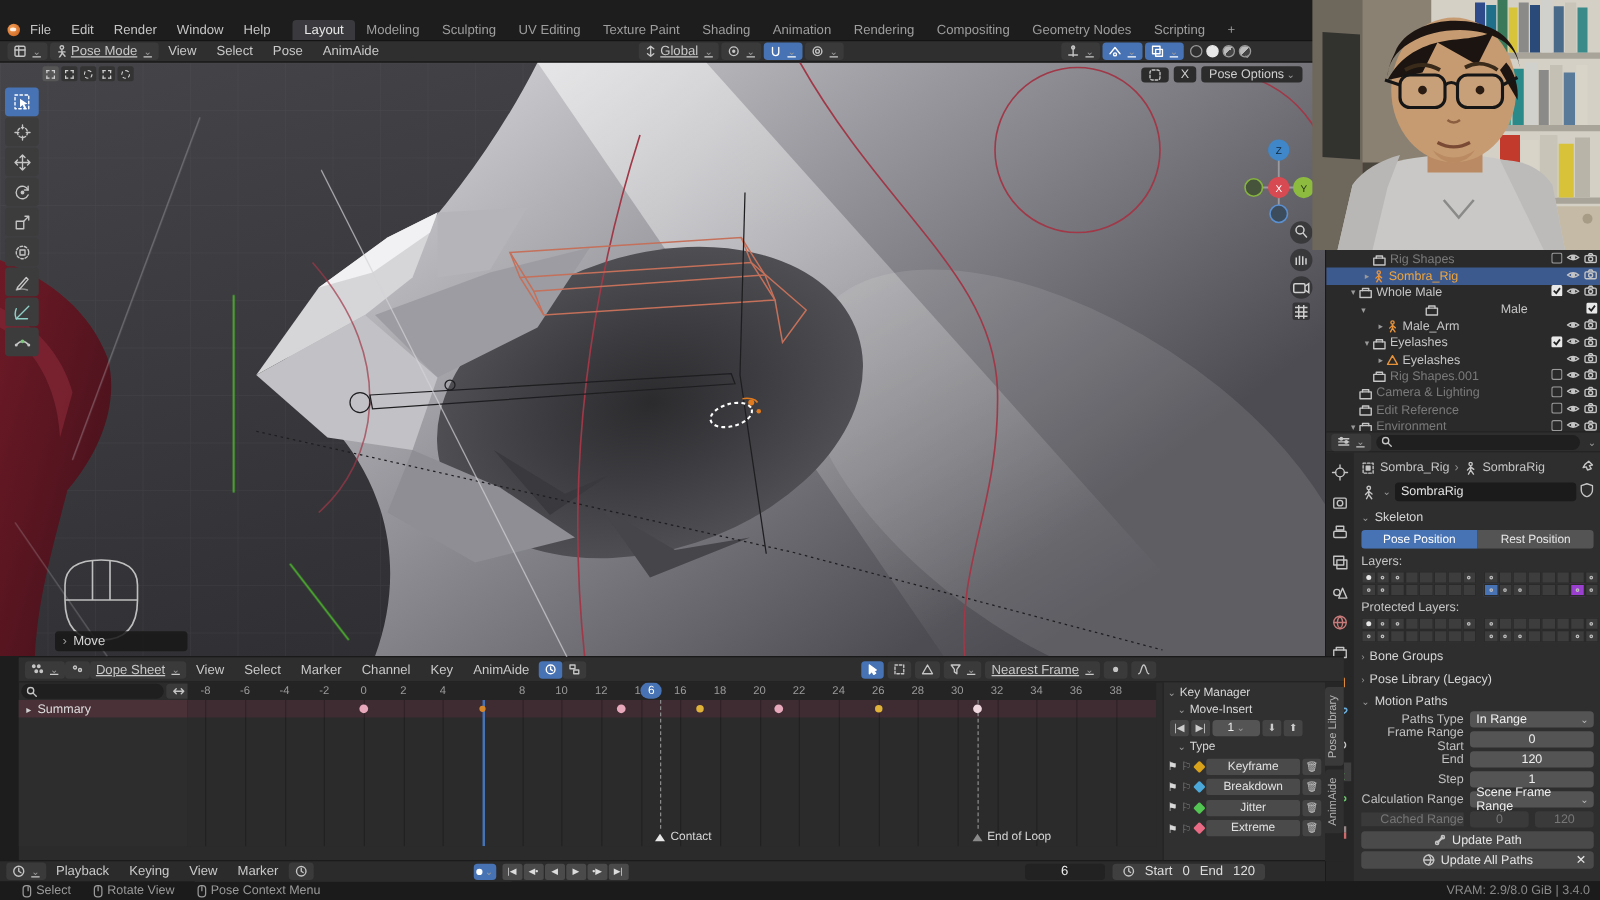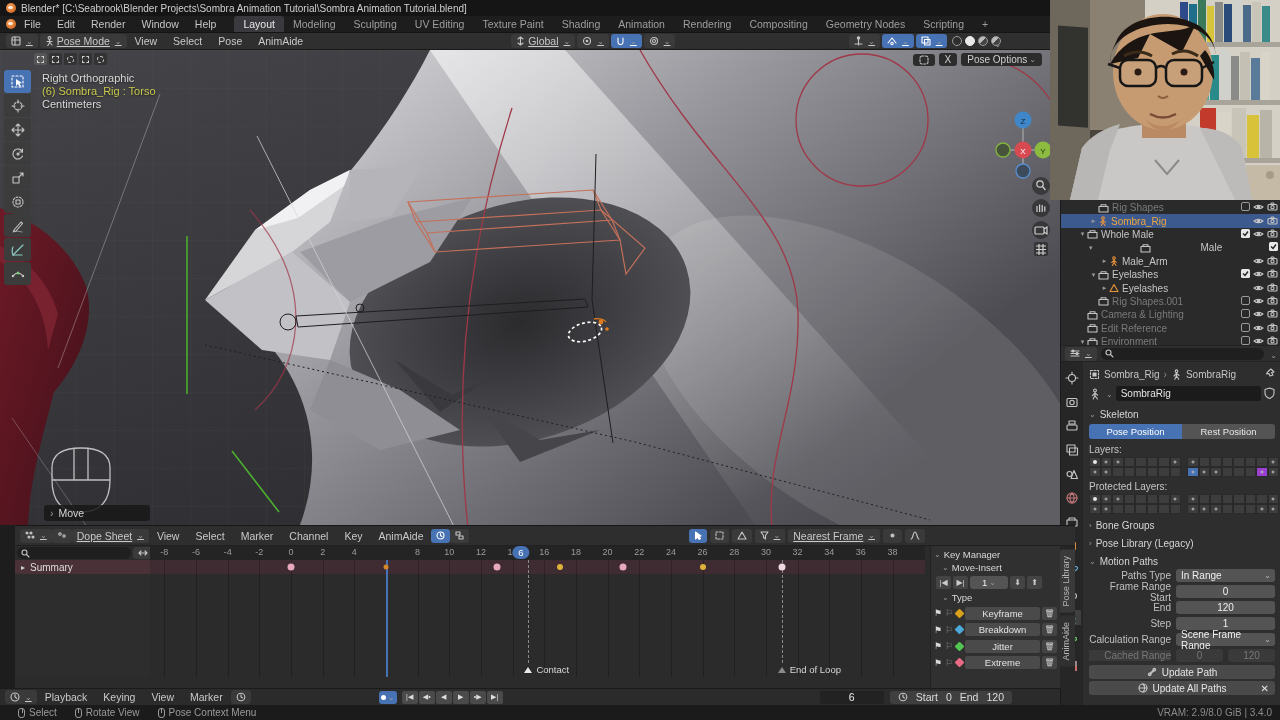--- a/index.html
+++ b/index.html
@@ -132,24 +132,20 @@
   .sb-right{margin-left:auto;padding-right:8px;color:#8a8a8a;}
   
   .webcam{position:absolute;left:1050px;top:0;width:230px;height:200px;overflow:hidden;background:#6a6256;}
   .icn{stroke:#c5c5c5;stroke-width:1.1;fill:none;stroke-linecap:round;stroke-linejoin:round;}
 </style>
 </head>
 <body>
 
 <div class="stage">
 
-  <div class="titlebar">
-    <span class="blogo"></span>
-    <span>Blender* [C:\Seabrook\Blender Projects\Sombra Animation Tutorial\Sombra Animation Tutorial.blend]</span>
-  </div>
 
   <div class="topbar">
     <span class="blogo" style="margin-left:6px"></span>
     <span id="mb-menus" style="display:flex">
         <span class="menu">File</span>
         <span class="menu">Edit</span>
         <span class="menu">Render</span>
         <span class="menu">Window</span>
         <span class="menu">Help</span>
       </span>
@@ -443,25 +439,20 @@
           <svg width="14" height="14" class="icn">
             <path d="M2 9 Q7 3 12 9"></path>
             <circle cx="7" cy="6" r="1.5" fill="#7ac77a" stroke="none"></circle>
             <circle cx="2" cy="9" r="1.2" fill="#c5c5c5" stroke="none"></circle>
             <circle cx="12" cy="9" r="1.2" fill="#c5c5c5" stroke="none"></circle>
           </svg>
         </span>
     </div>
 
     
-    <div class="vp-overlay-text">
-      <div>Right Orthographic</div>
-      <div class="objname">(6) Sombra_Rig : Torso</div>
-      <div>Centimeters</div>
-    </div>
 
     
     <div class="poseopts">
       <span class="pill">
           <svg width="10" height="10" class="icn">
             <rect x="1" y="1" width="8" height="8" rx="2" stroke-dasharray="2,1.5"></rect>
           </svg>
         </span>
       <span class="pill">X</span>
       <span class="pill chev">Pose Options</span>

